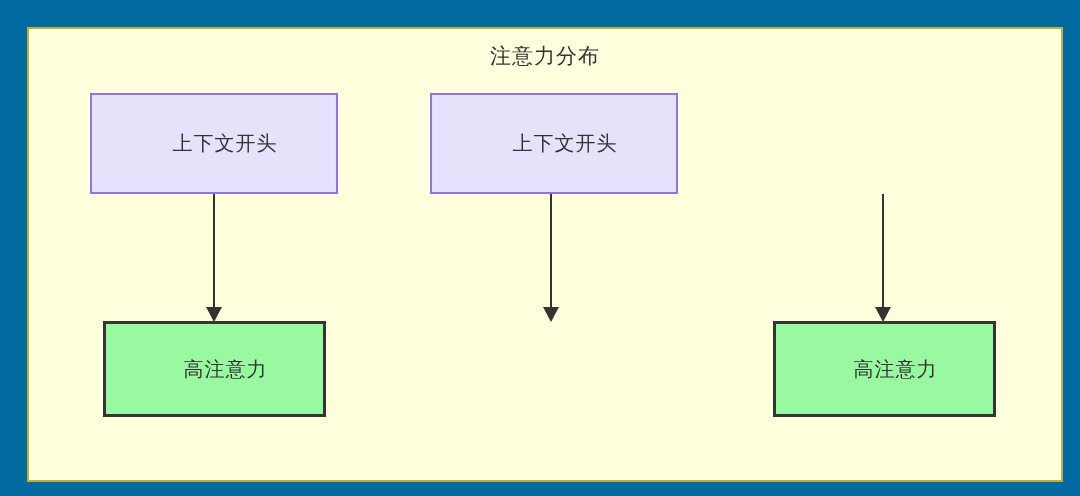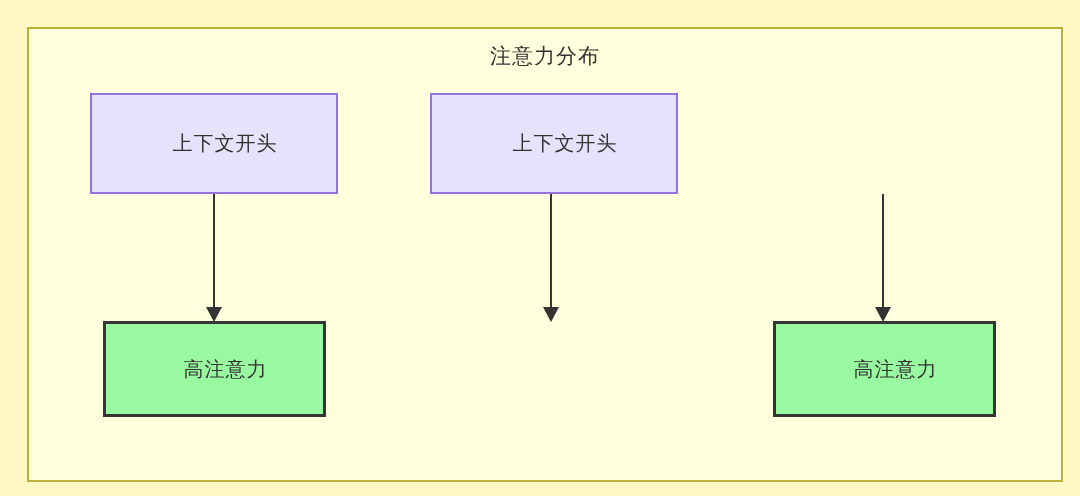--- a/index.html
+++ b/index.html
@@ -11,21 +11,21 @@
     width: 1080px;
     height: 496px;
     font-family: "Liberation Sans", "DejaVu Sans", sans-serif;
     overflow: hidden;
   }
 
   #canvas {
     position: relative;
     width: 1080px;
     height: 496px;
-    background: #fef9c3;
+    background: #0369a1;
   }
 
   
   .subgraph {
     position: absolute;
     left: 27px;
     top: 27px;
     width: 1036px;
     height: 455px;
     background: #ffffdd;

